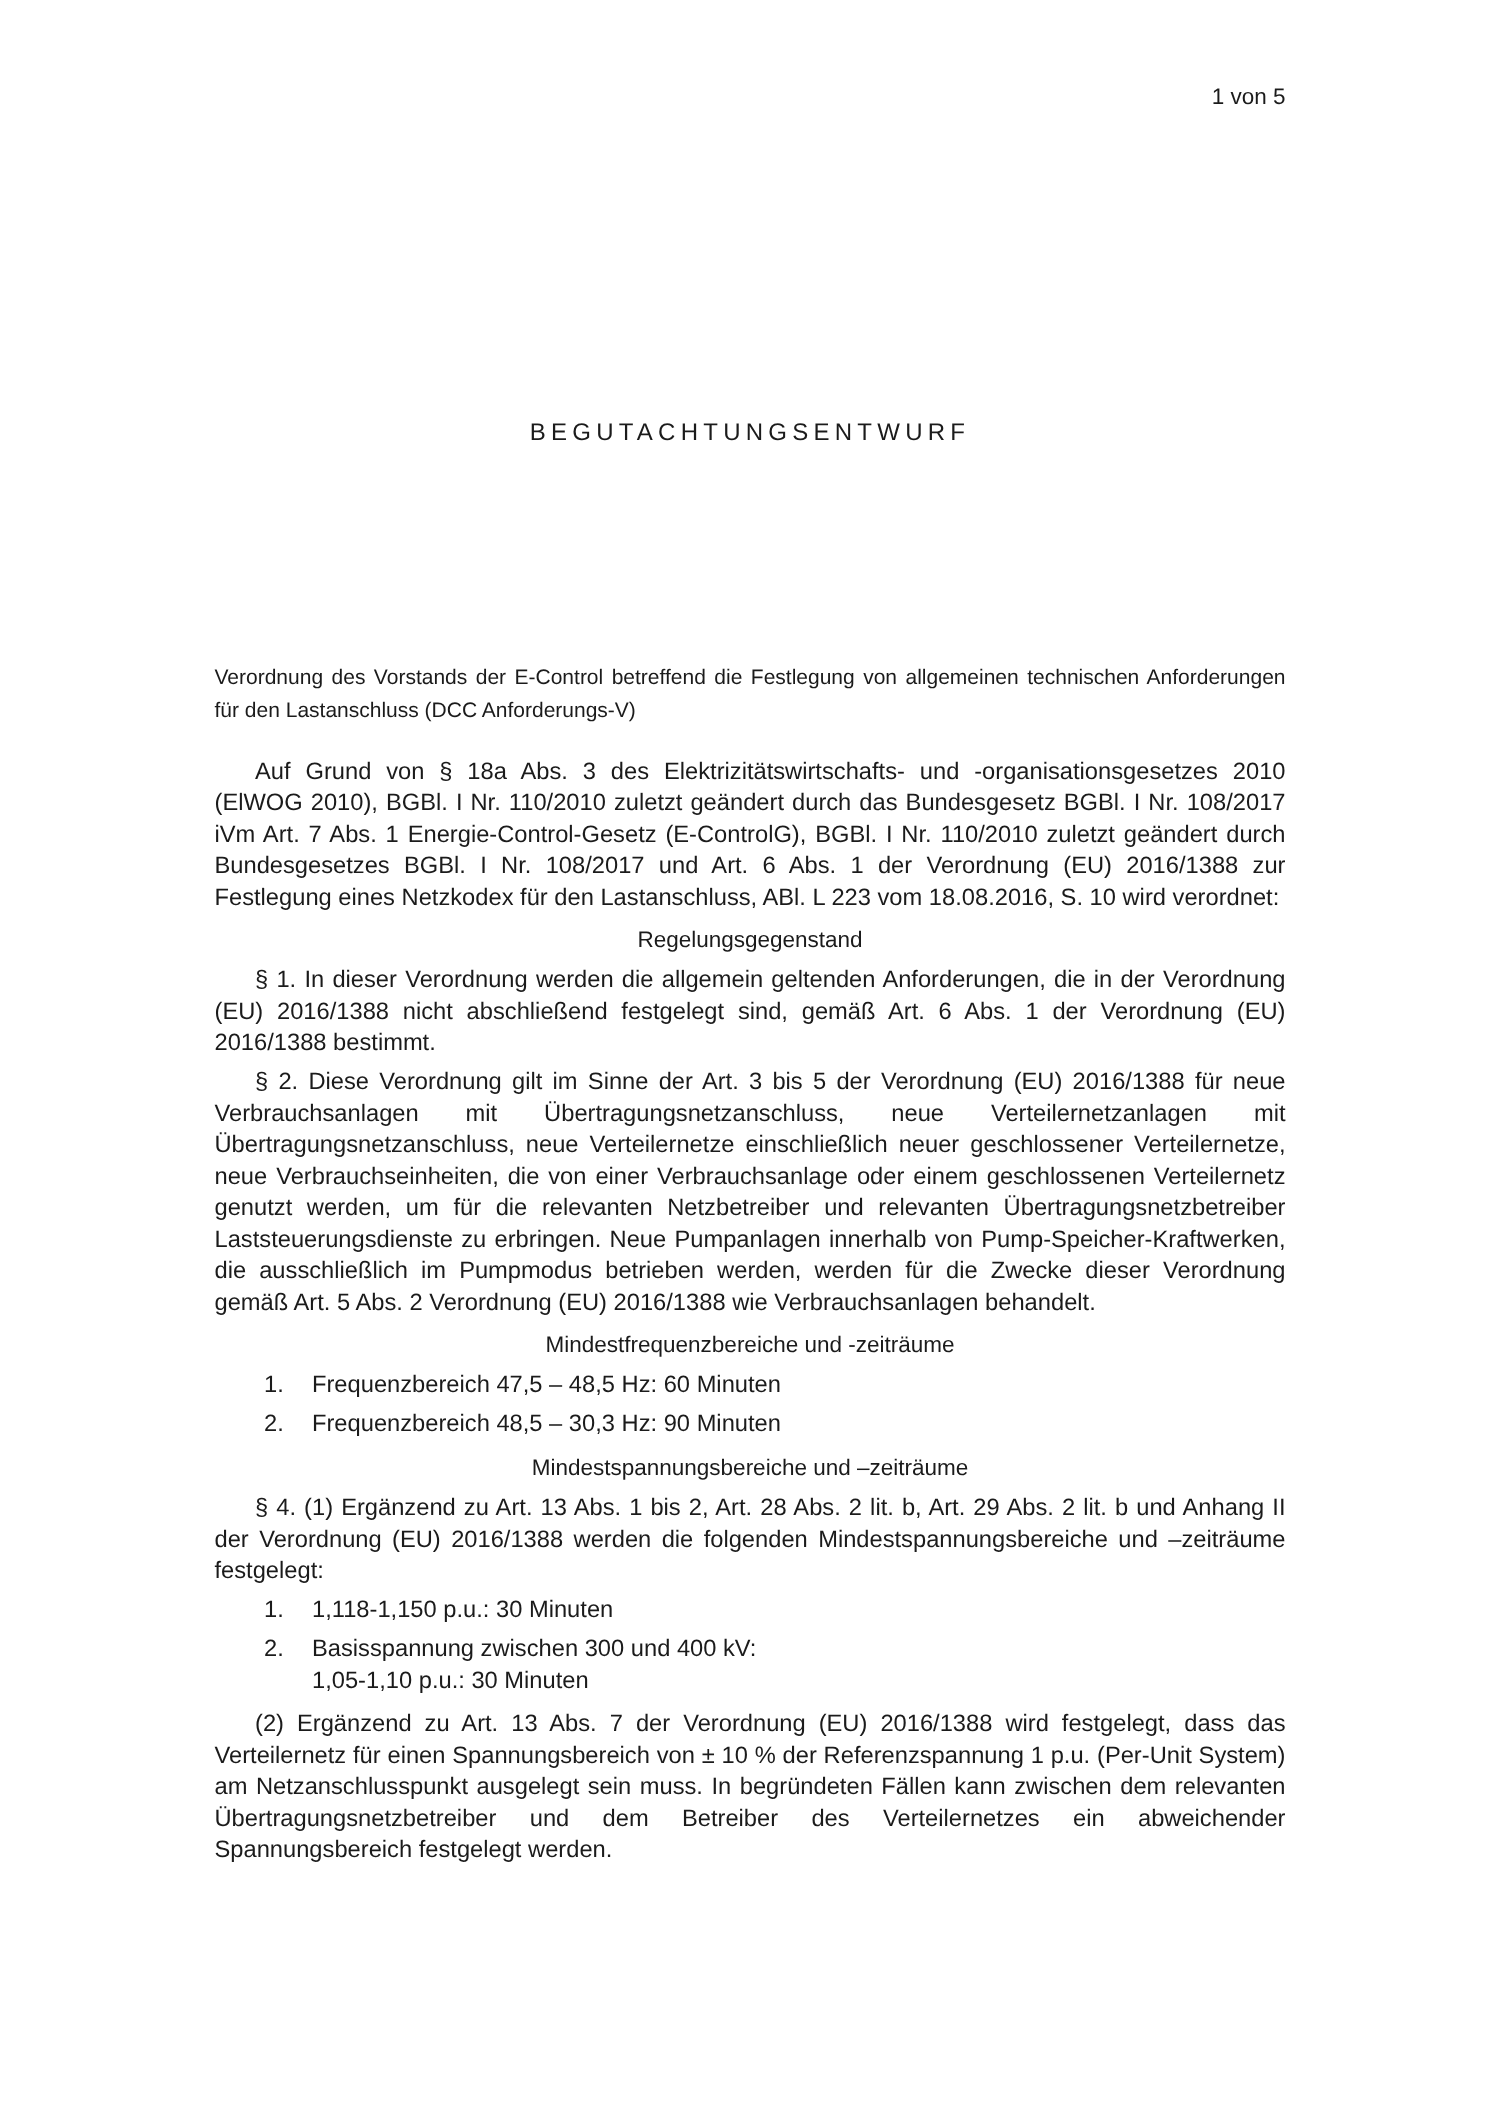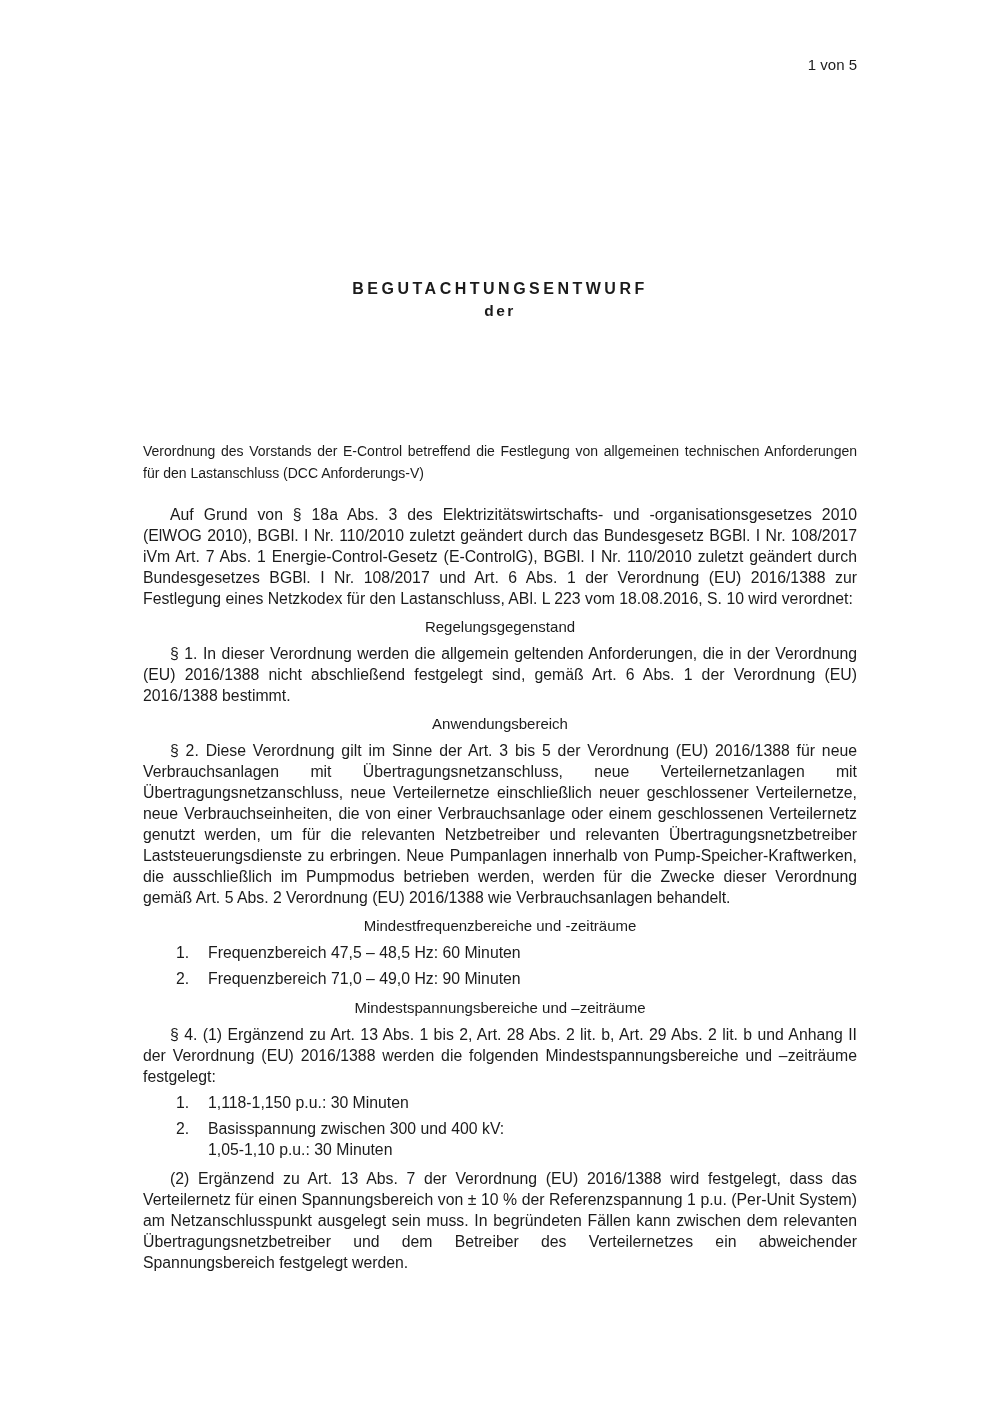--- a/index.html
+++ b/index.html
@@ -23,21 +23,20 @@
     right: 143px;
     font-size: 15px;
     line-height: 18px;
   }
   .draft-header {
     position: absolute;
     top: 279px;
     left: 0;
     width: 100%;
     text-align: center;
-    font-weight: bold;
   }
   .draft-type {
     font-size: 16px;
     letter-spacing: 3.5px;
     line-height: 19px;
   }
   .draft-article {
     font-size: 15.5px;
     letter-spacing: 2.5px;
     margin-top: 3px;
@@ -93,47 +92,45 @@
 </style>
 </head>
 <body>
 
 <div class="page">
 
   <div class="pagenum">1 von 5</div>
 
   <div class="draft-header">
     <div class="draft-type">BEGUTACHTUNGSENTWURF</div>
-    <div class="draft-article">der</div>
   </div>
 
   <div class="content">
 
     <div class="doc-title">Verordnung des Vorstands der E-Control betreffend die Festlegung von allgemeinen technischen Anforderungen für den Lastanschluss (DCC Anforderungs-V)</div>
 
     <p class="para indent">Auf Grund von § 18a Abs. 3 des Elektrizitätswirtschafts- und -organisationsgesetzes 2010 (ElWOG 2010), BGBl. I Nr. 110/2010 zuletzt geändert durch das Bundesgesetz BGBl. I Nr. 108/2017 iVm Art. 7 Abs. 1 Energie-Control-Gesetz (E-ControlG), BGBl. I Nr. 110/2010 zuletzt geändert durch Bundesgesetzes BGBl. I Nr. 108/2017 und Art. 6 Abs. 1 der Verordnung (EU) 2016/1388 zur Festlegung eines Netzkodex für den Lastanschluss, ABl. L 223 vom 18.08.2016, S. 10 wird verordnet:</p>
 
     <h2 class="sec-h">Regelungsgegenstand</h2>
     <p class="para indent">§ 1. In dieser Verordnung werden die allgemein geltenden Anforderungen, die in der Verordnung (EU) 2016/1388 nicht abschließend festgelegt sind, gemäß Art. 6 Abs. 1 der Verordnung (EU) 2016/1388 bestimmt.</p>
 
-    <h2 class="sec-h">Anwendungsbereich</h2>
     <p class="para indent">§ 2. Diese Verordnung gilt im Sinne der Art. 3 bis 5 der Verordnung (EU) 2016/1388 für neue Verbrauchsanlagen mit Übertragungsnetzanschluss, neue Verteilernetzanlagen mit Übertragungsnetzanschluss, neue Verteilernetze einschließlich neuer geschlossener Verteilernetze, neue Verbrauchseinheiten, die von einer Verbrauchsanlage oder einem geschlossenen Verteilernetz genutzt werden, um für die relevanten Netzbetreiber und relevanten Übertragungsnetzbetreiber Laststeuerungsdienste zu erbringen. Neue Pumpanlagen innerhalb von Pump-Speicher-Kraftwerken, die ausschließlich im Pumpmodus betrieben werden, werden für die Zwecke dieser Verordnung gemäß Art. 5 Abs. 2 Verordnung (EU) 2016/1388 wie Verbrauchsanlagen behandelt.</p>
 
     <h2 class="sec-h">Mindestfrequenzbereiche und -zeiträume</h2>
     <div class="num-list">
       <div class="list-item">
         <span class="li-num">1.</span>
         <span class="li-text">
           <span class="li-line">Frequenzbereich 47,5 – 48,5 Hz: 60 Minuten</span>
         </span>
       </div>
       <div class="list-item">
         <span class="li-num">2.</span>
         <span class="li-text">
-          <span class="li-line">Frequenzbereich 71,0 – 49,0 Hz: 90 Minuten</span>
+          <span class="li-line">Frequenzbereich 48,5 – 30,3 Hz: 90 Minuten</span>
         </span>
       </div>
     </div>
 
     <h2 class="sec-h">Mindestspannungsbereiche und –zeiträume</h2>
     <p class="para indent">§ 4. (1) Ergänzend zu Art. 13 Abs. 1 bis 2, Art. 28 Abs. 2 lit. b, Art. 29 Abs. 2 lit. b und Anhang II der Verordnung (EU) 2016/1388 werden die folgenden Mindestspannungsbereiche und –zeiträume festgelegt:</p>
     <div class="num-list">
       <div class="list-item">
         <span class="li-num">1.</span>
         <span class="li-text">

